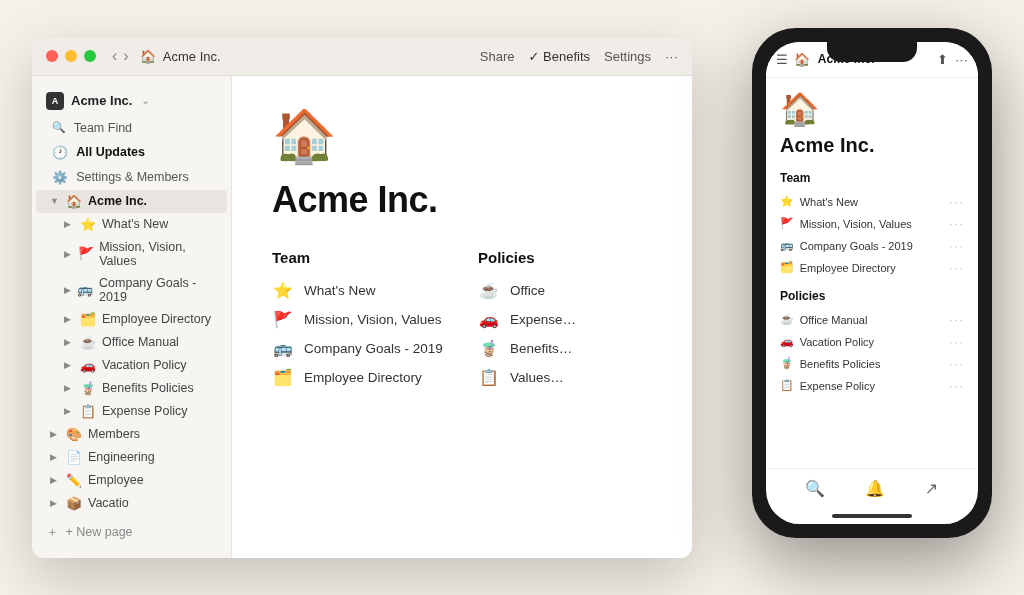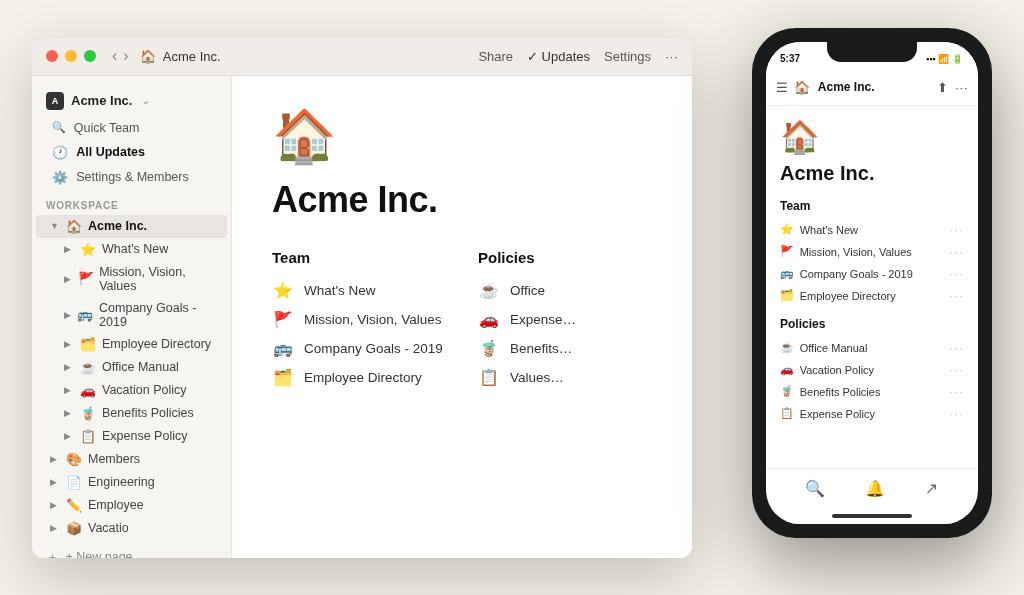--- a/index.html
+++ b/index.html
@@ -434,51 +434,50 @@
       <div class="titlebar-nav">
         <span style="cursor:pointer;">‹</span>
         <span style="cursor:pointer;">›</span>
       </div>
       <div class="titlebar-title">
         <span>🏠</span>
         <span>Acme Inc.</span>
       </div>
       <div class="titlebar-right">
         <span style="cursor:pointer;">Share</span>
-        <span style="cursor:pointer; font-weight:500; color:#333;">✓ Updates</span>
+        <span style="cursor:pointer; font-weight:500; color:#333;">✓ Benefits</span>
         <span style="cursor:pointer;">Settings</span>
         <span style="cursor:pointer;">···</span>
       </div>
     </div>
 
     <div class="mac-body">
 
       <div class="sidebar">
         <div class="sidebar-workspace-name">
           <div class="ws-icon">A</div>
           <span>Acme Inc.</span>
           <span style="color:#aaa; font-size:10px; margin-left:2px;">⌄</span>
         </div>
 
         <div class="sidebar-action">
           <span style="font-size:11px;">🔍</span>
-          <span>Quick Team</span>
+          <span>Team Find</span>
         </div>
 
         <div class="sidebar-action active">
           <span style="font-size:13px;">🕐</span>
           <span style="font-weight:600; color:#111;">All Updates</span>
         </div>
 
         <div class="sidebar-action">
           <span style="font-size:13px;">⚙️</span>
           <span>Settings &amp; Members</span>
         </div>
 
-        <div class="sidebar-section-label">WORKSPACE</div>
 
         <div class="sidebar-item active">
           <span class="arrow">▼</span>
           <span class="item-icon">🏠</span>
           <span style="font-weight:600;">Acme Inc.</span>
         </div>
 
         <div class="sidebar-item sidebar-item-child">
           <span class="arrow">▶</span>
           <span class="item-icon">⭐</span>
@@ -595,28 +594,20 @@
       </div>
 
     </div>
   </div>
 
   <div class="phone-wrapper">
     <div class="phone-frame">
       <div class="notch"></div>
       <div class="phone-screen">
 
-        <div class="phone-status-bar">
-          <span>5:37</span>
-          <div class="phone-status-right">
-            <span>▪▪▪</span>
-            <span>📶</span>
-            <span>🔋</span>
-          </div>
-        </div>
 
         <div class="phone-nav-bar">
           <span class="nav-icon">☰</span>
           <span style="font-size:13px;">🏠</span>
           <span class="nav-title">Acme Inc.</span>
           <span class="nav-icon">⬆</span>
           <span class="nav-icon">···</span>
         </div>
 
         <div class="phone-body">

